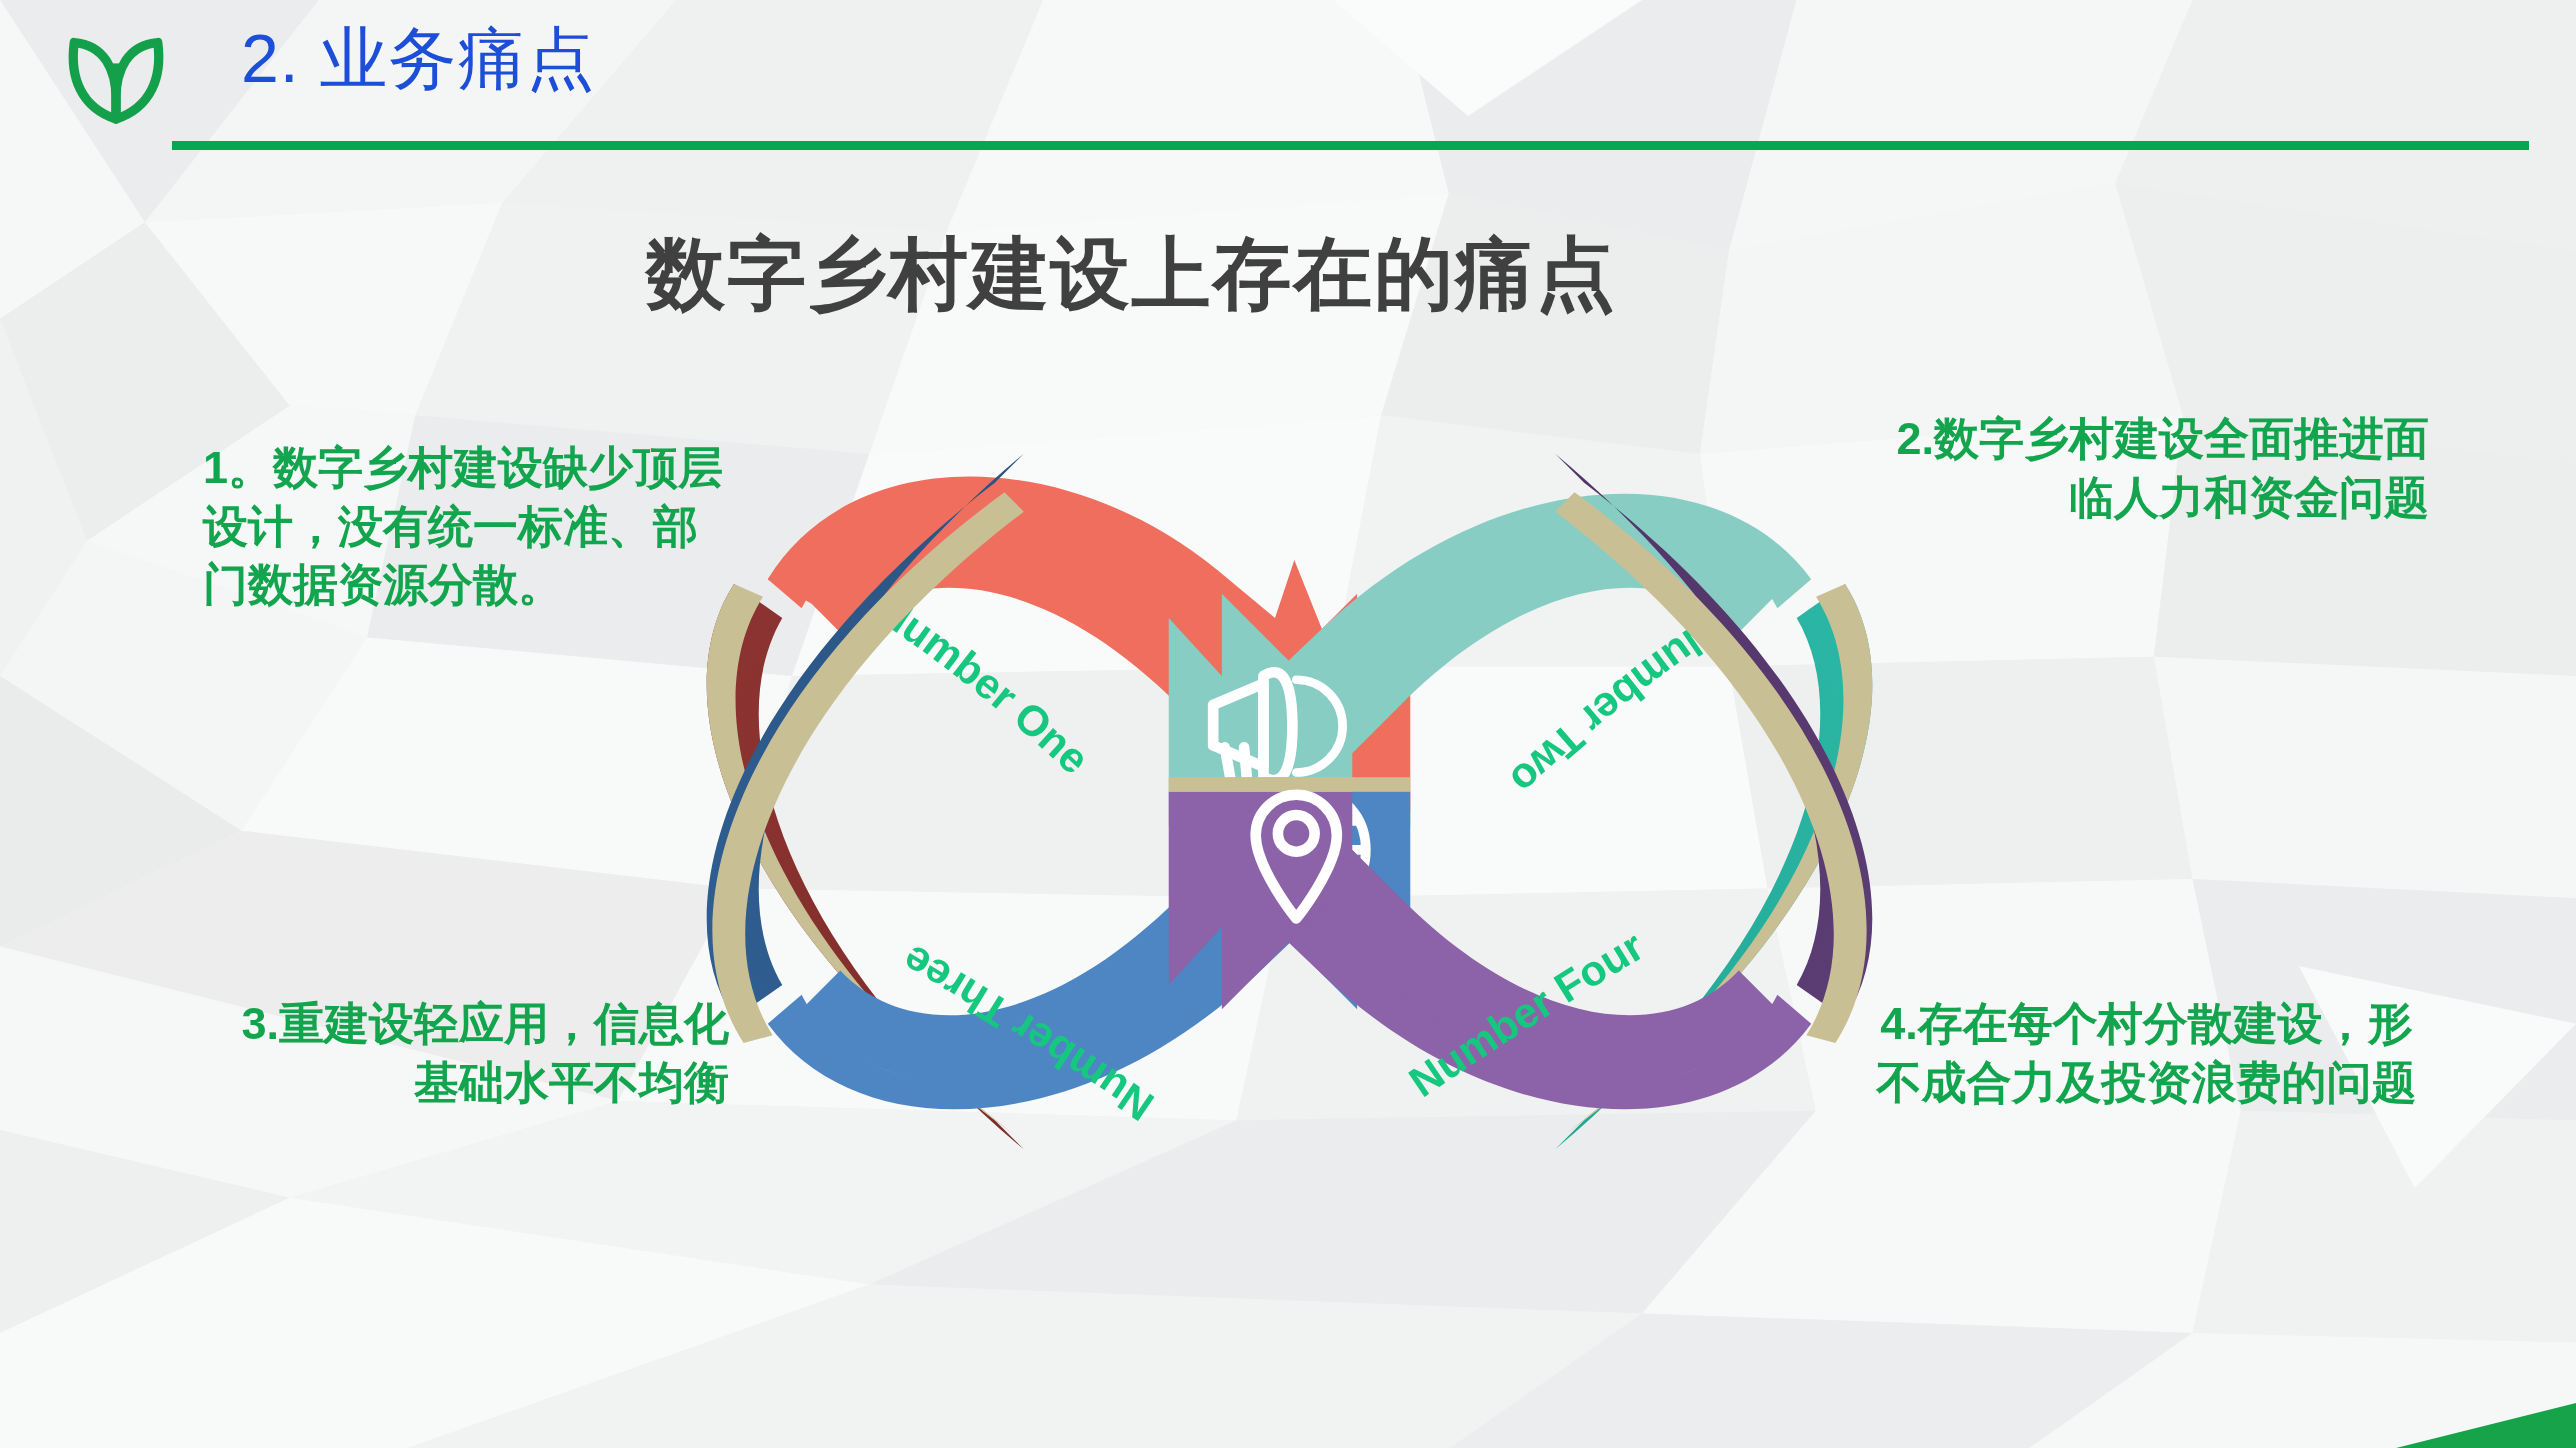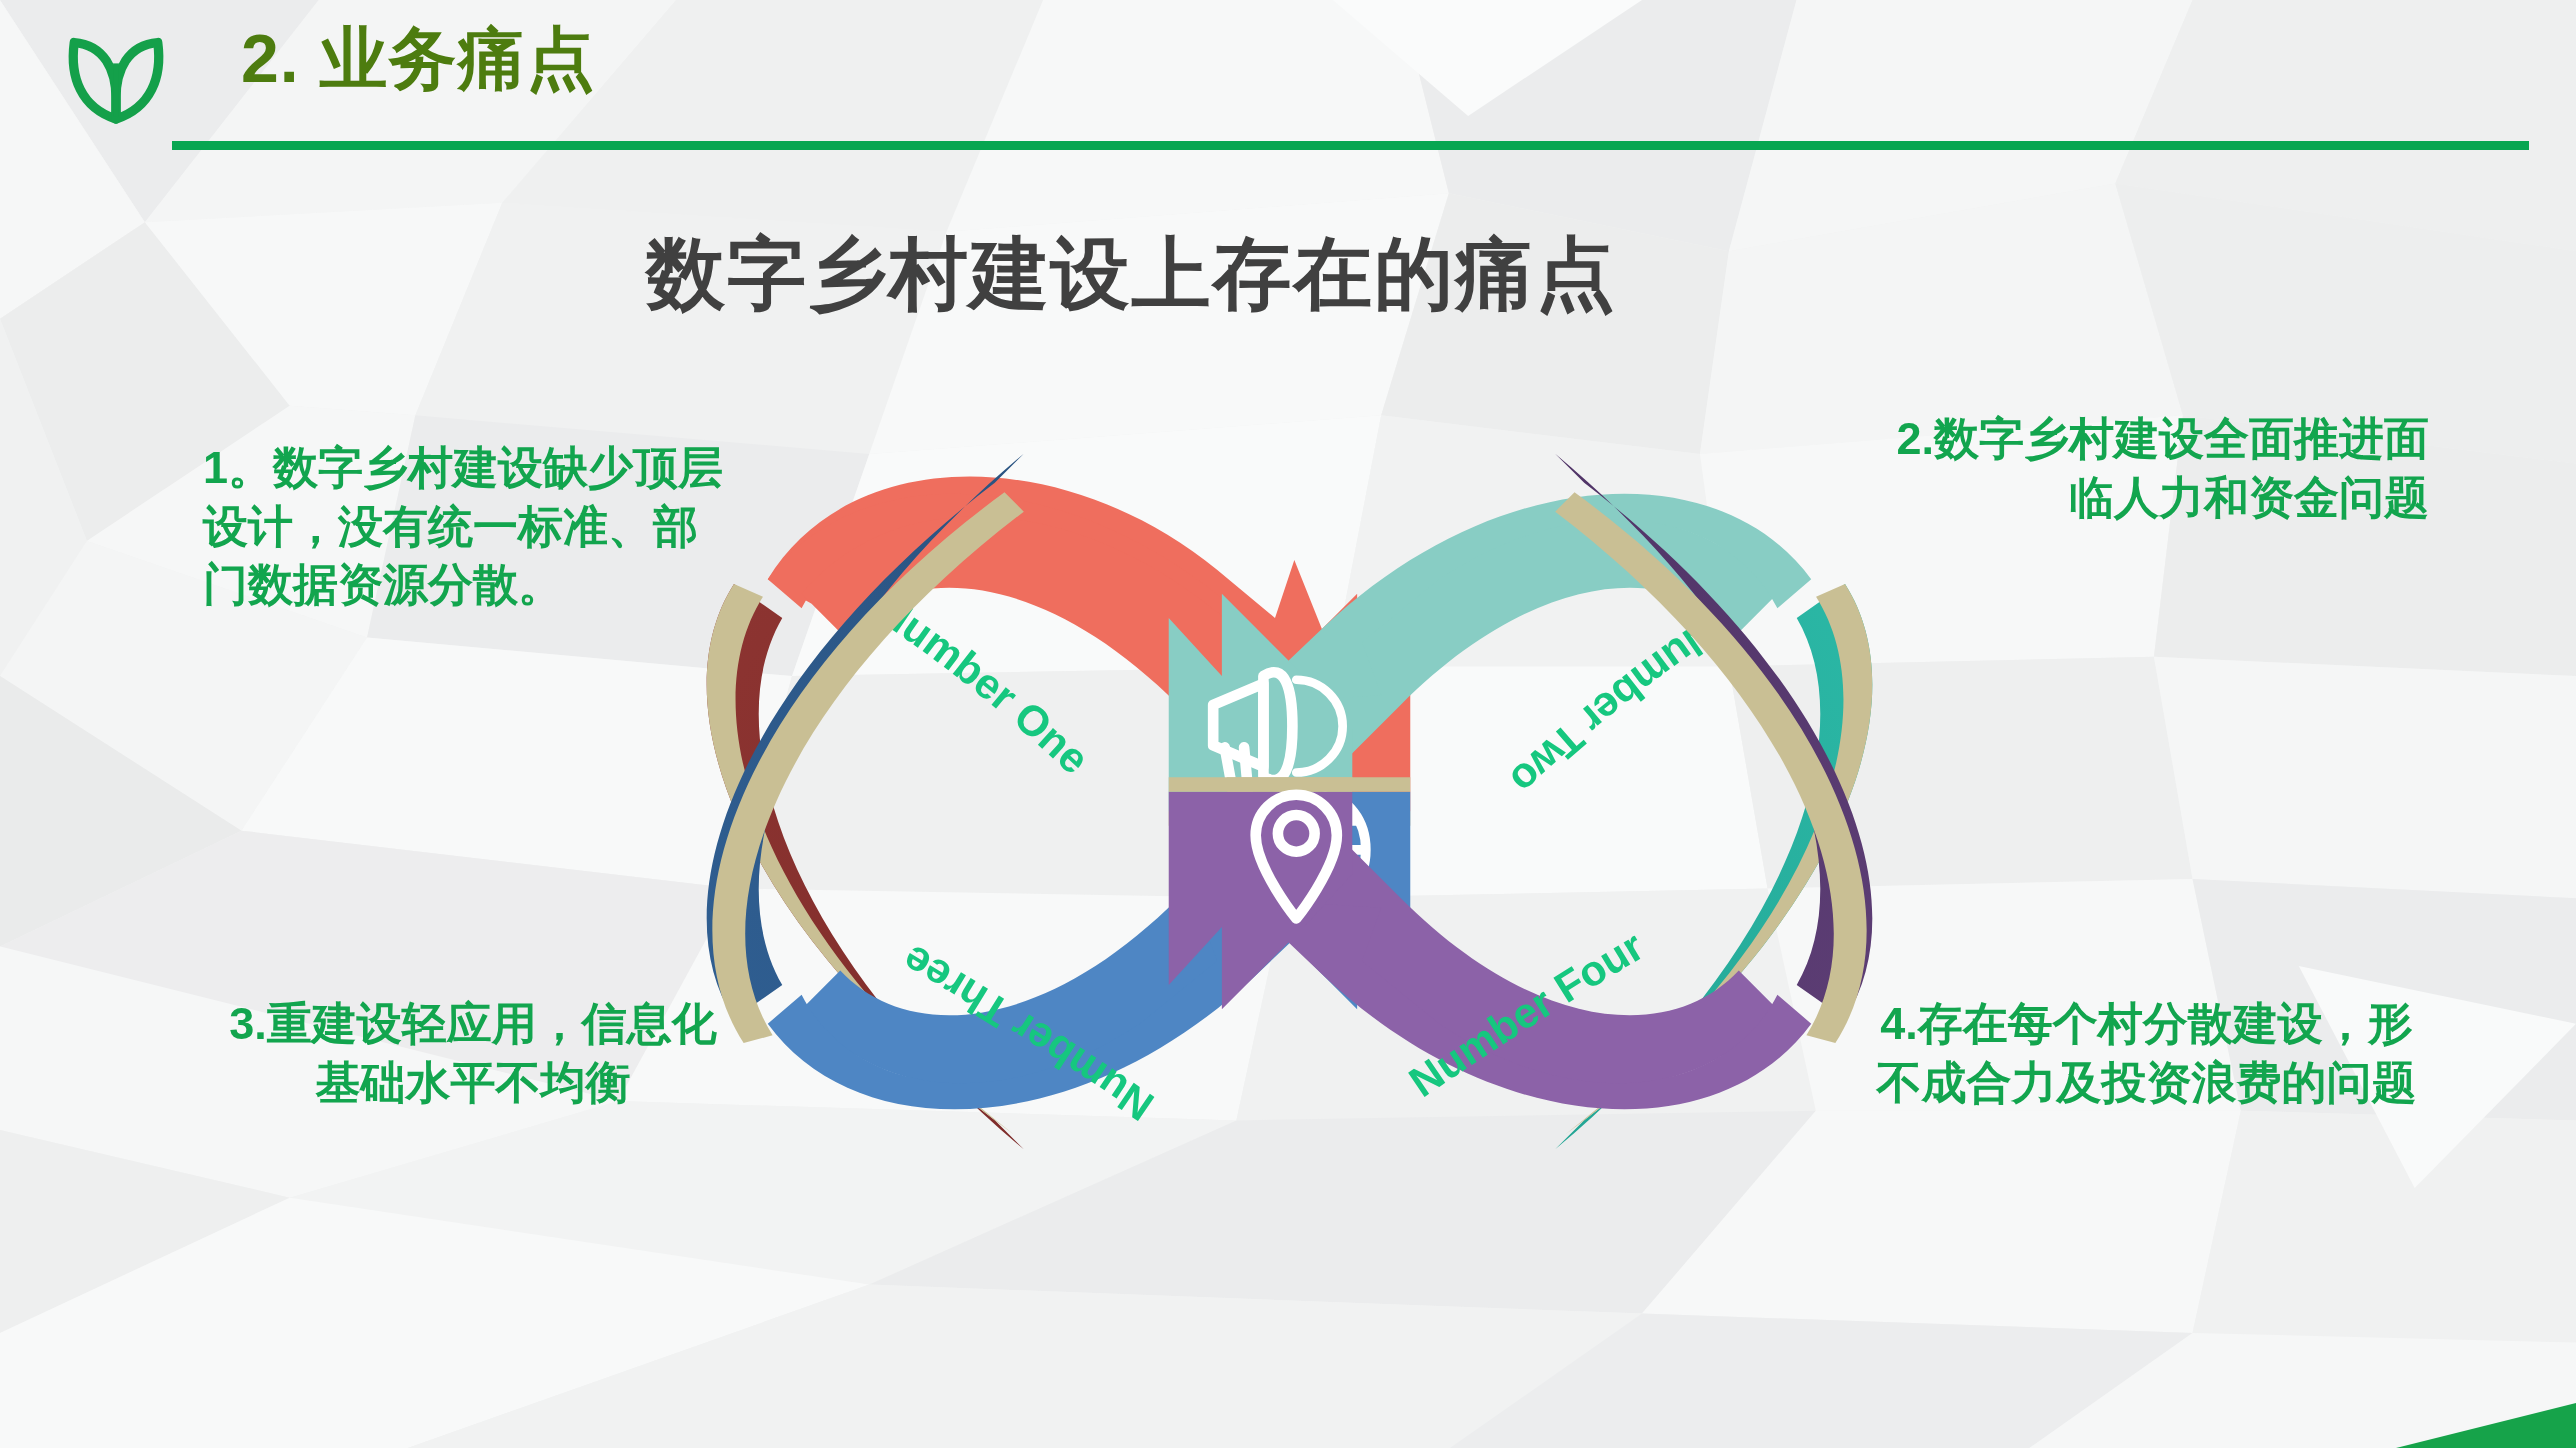--- a/index.html
+++ b/index.html
@@ -10,21 +10,21 @@
   }
 
   
   #bg{position:absolute;inset:0;z-index:0;}
 
   
   #header{position:absolute;left:0;top:0;width:2576px;height:155px;z-index:5;}
   #leaf-logo{position:absolute;left:58px;top:17.4px;width:116px;height:116px;}
   #section-heading{
     position:absolute;left:241px;top:13.5px;
-    font-size:68px;font-weight:bold;color:#4d7c0f;letter-spacing:1px;
+    font-size:68px;font-weight:normal;color:#1d4ed8;letter-spacing:1px;
     white-space:nowrap;
   }
   #header-rule{
     position:absolute;left:172px;top:141px;width:2357px;height:8.7px;
     background:#07a651;
   }
 
   
   #main-title{
     position:absolute;left:0;top:222px;width:2263px;text-align:center;
@@ -35,21 +35,21 @@
   
   #diagram{position:absolute;left:676px;top:386px;width:1227px;height:831px;z-index:4;}
 
   
   .callout{
     position:absolute;z-index:6;
     color:#12a54e;font-weight:bold;font-size:45px;line-height:1.30;
   }
   #callout-1{left:179px;top:439px;width:526px;text-align:left;margin-left:24px;}
   #callout-2{left:1859px;top:410px;width:570px;text-align:right;}
-  #callout-3{left:217px;top:995px;width:512px;text-align:center;}
+  #callout-3{left:217px;top:995px;width:512px;text-align:right;}
   #callout-4{left:1864px;top:995px;width:565px;text-align:center;}
 
   
   #corner-accent{
     position:absolute;right:0;bottom:0;width:184px;height:46px;z-index:5;
   }
 </style>
 </head>
 <body>
 

